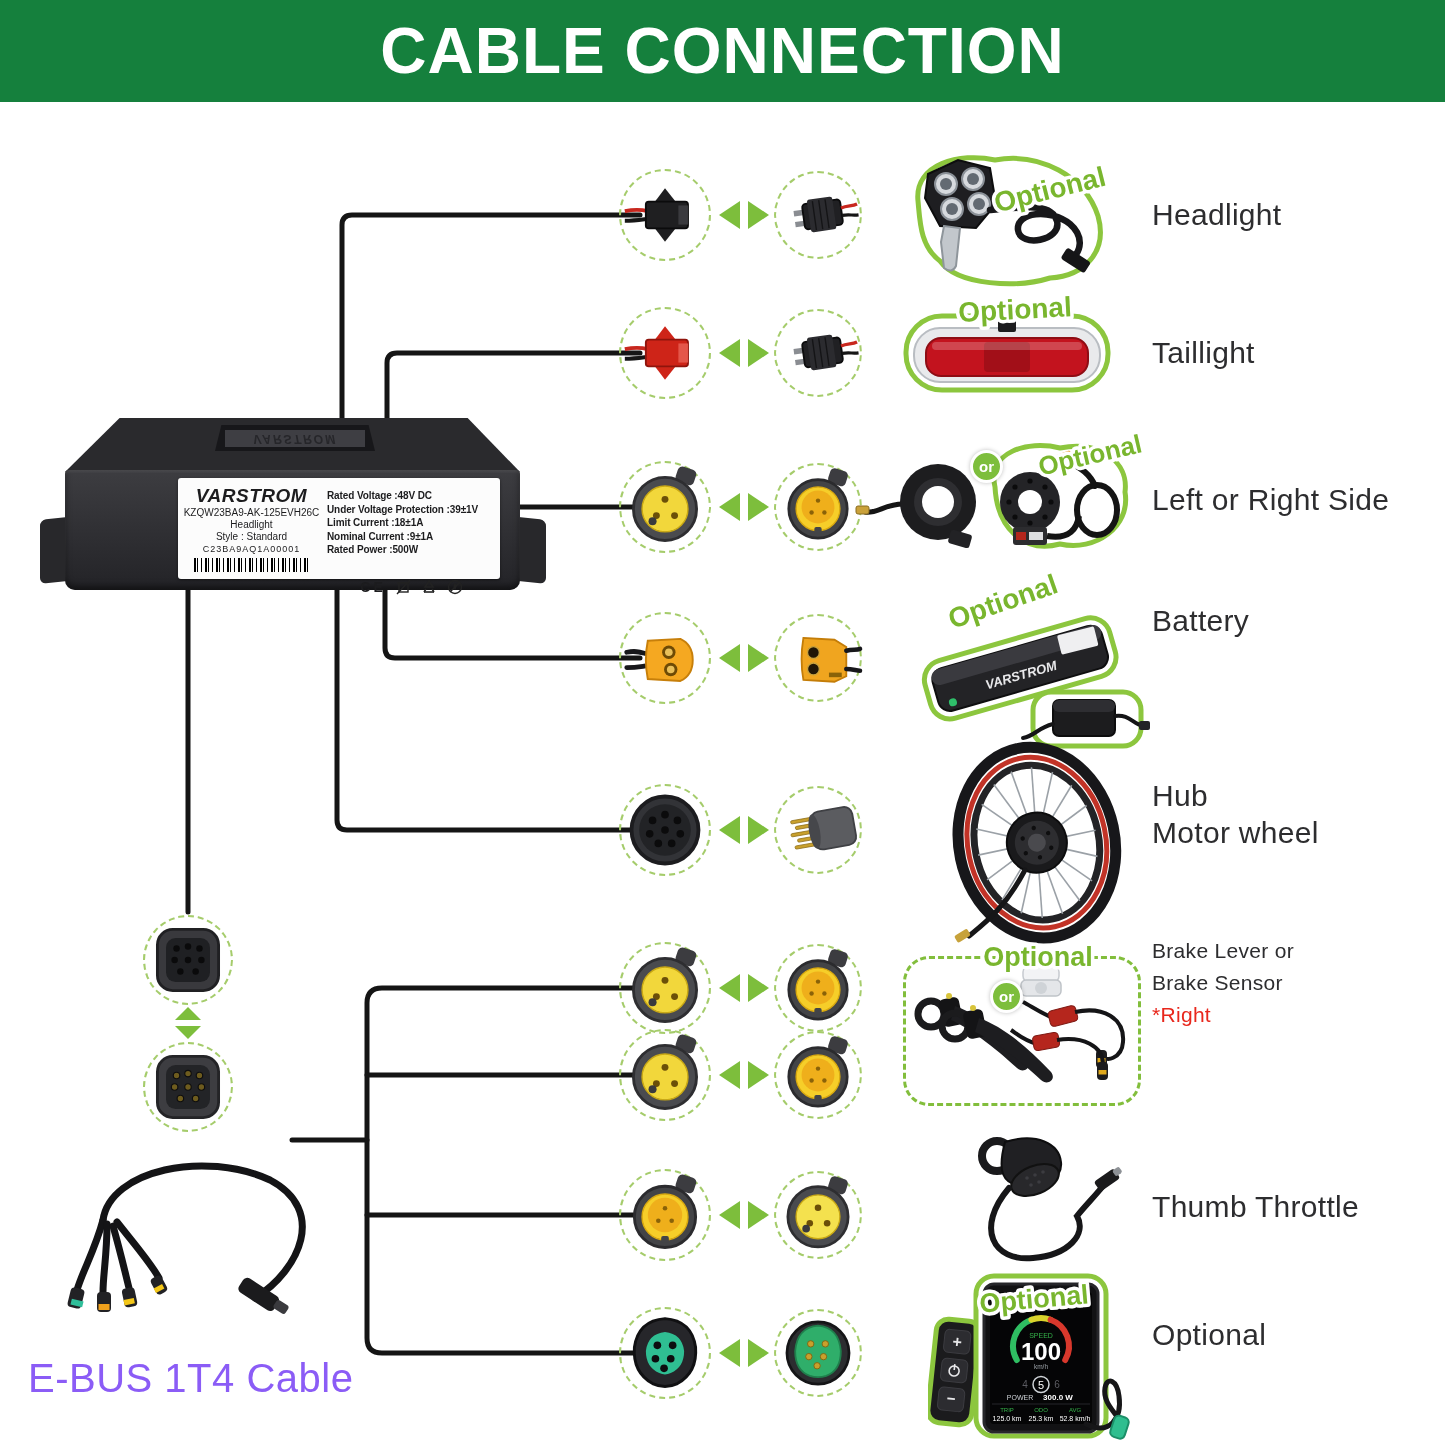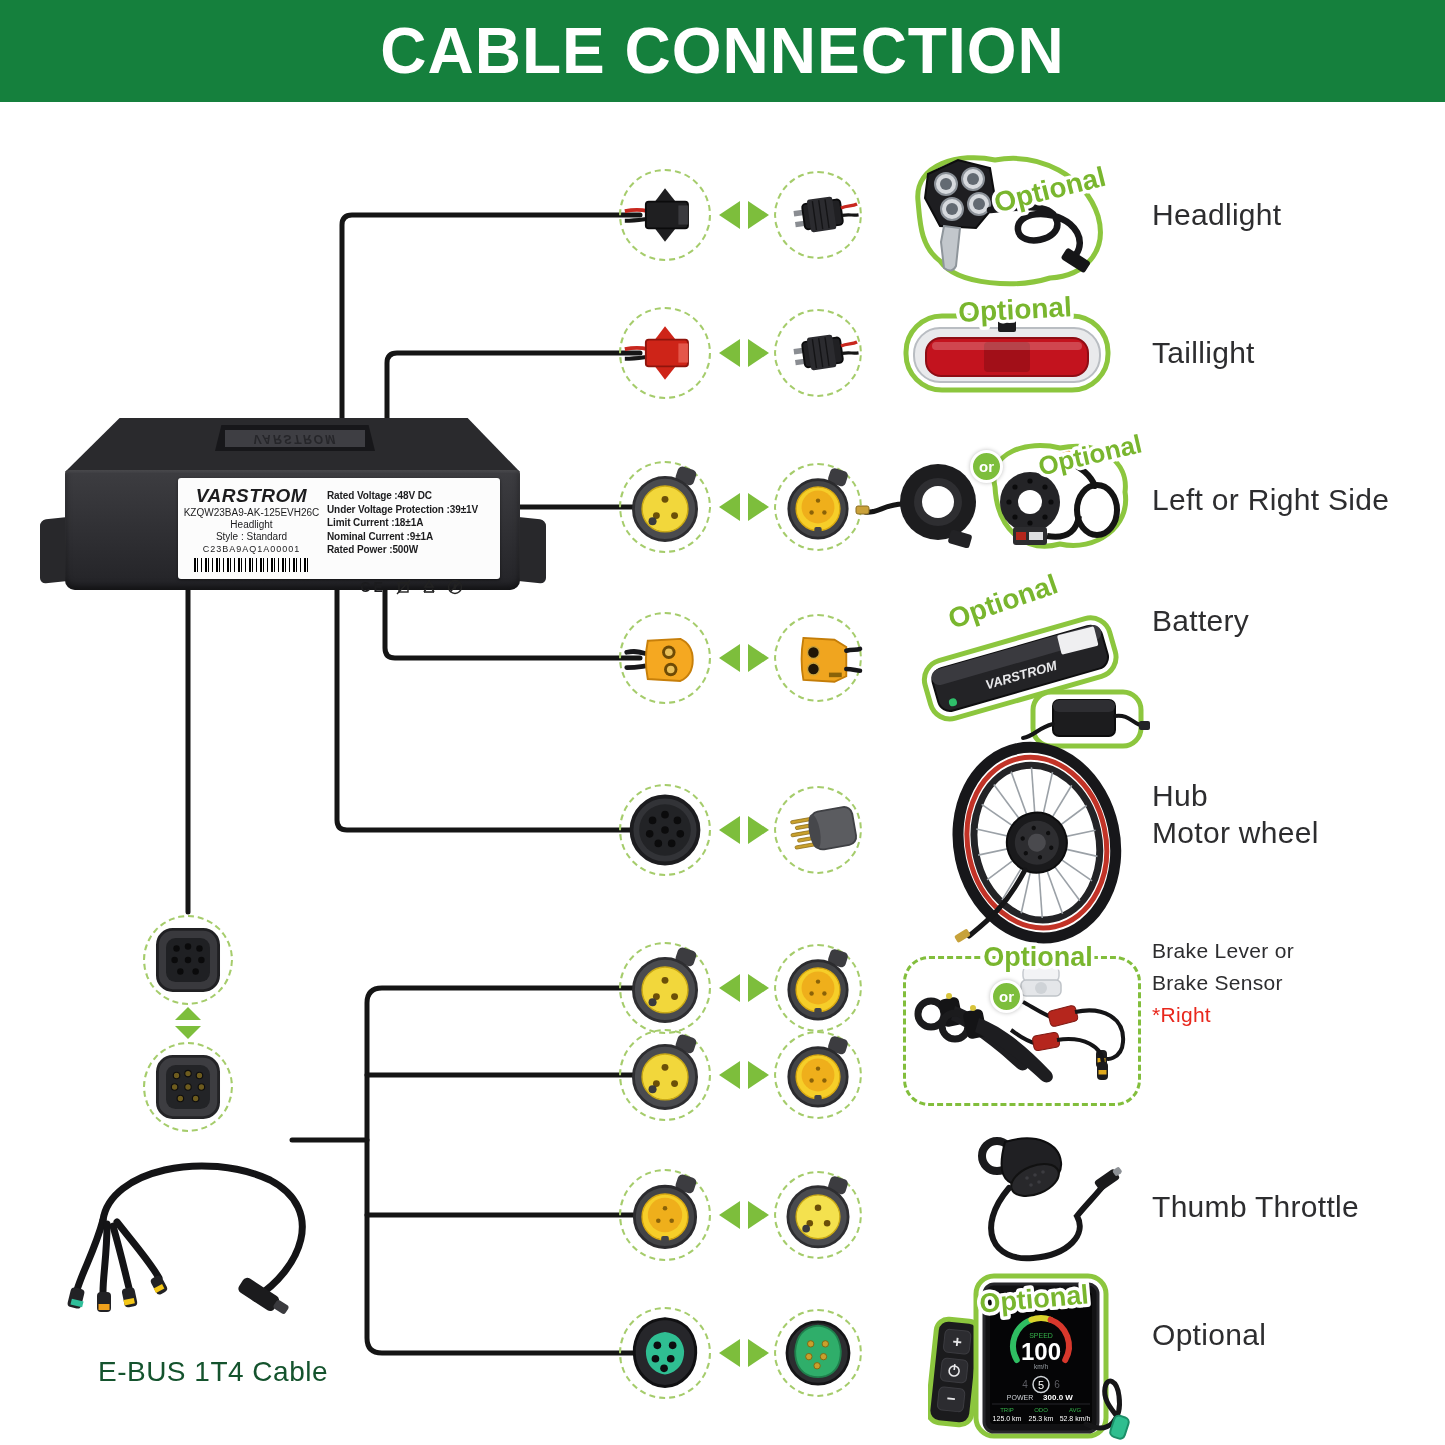--- a/index.html
+++ b/index.html
@@ -40,22 +40,22 @@
   #cl-brand{font-size:19px;font-weight:800;font-style:italic;letter-spacing:.5px}
   .cl-line{font-size:10px;line-height:12px}
   #cl-serial{font-size:9px;letter-spacing:1px;line-height:12px}
   #cl-barcode{width:116px;height:14px;margin:3px auto 0;
       background:repeating-linear-gradient(90deg,#000 0 2px,#fff 2px 3px,#000 3px 4px,#fff 4px 7px,#000 7px 8px,#fff 8px 11px)}
   #cl-right{flex:1;padding:11px 4px 0 2px}
   .spec{font-size:10px;font-weight:bold;line-height:13.5px;letter-spacing:-.1px;white-space:nowrap}
   #cl-marks{display:flex;align-items:center;gap:10px;margin-top:22px;justify-content:center}
   #ce-mark{font-size:14px;font-weight:bold;letter-spacing:3px}
   
-  #ebus-label{position:absolute;left:28px;top:1356px;width:370px;text-align:center;
-      font-size:28px;color:#14532d;letter-spacing:.5px}
+  #ebus-label{position:absolute;left:28px;top:1356px;width:370px;text-align:left;
+      font-size:40px;color:#8b5cf6;letter-spacing:.5px}
   
   #brake-box{position:absolute;left:903px;top:956px;width:238px;height:150px;border:3px dashed #82BE3C;
       border-radius:26px;box-sizing:border-box}
 </style>
 </head>
 <body>
 
 <div id="page">
 
   <div id="hdr">

